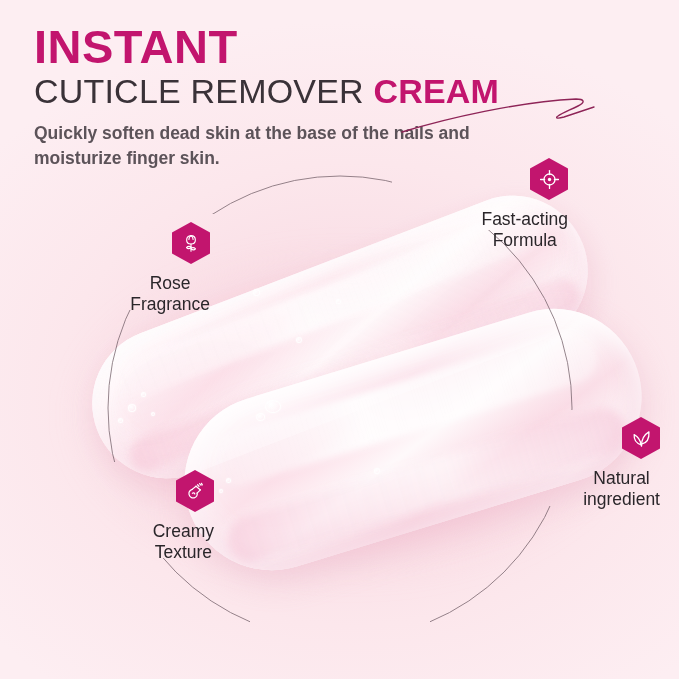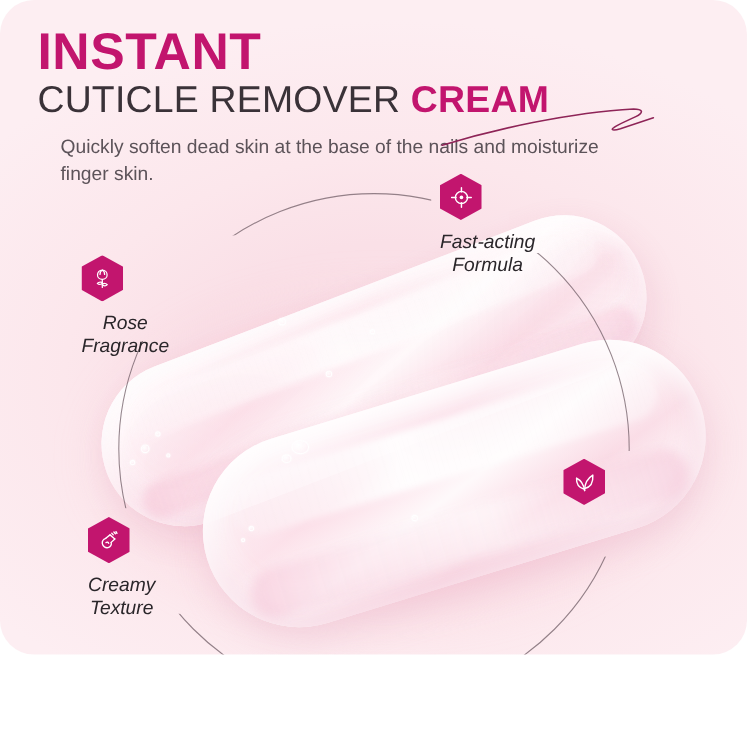--- a/index.html
+++ b/index.html
@@ -3,26 +3,25 @@
 <meta charset="utf-8">
 <style>
   * { margin:0; padding:0; box-sizing:border-box; }
   html, body {
     width:679px; height:679px;
     font-family:"Liberation Sans", sans-serif;
     overflow:hidden;
   }
   #page {
     position:relative;
-    width:679px; height:595px;
+    width:679px; height:679px;
     background:
       radial-gradient(ellipse 70% 55% at 52% 58%, #fbdfe6 0%, #fae0e7 38%, #fce7ec 62%, #fdeef2 100%),
       linear-gradient(160deg, #fdf0f4 0%, #fbe3ea 55%, #fadee6 100%);
     overflow:hidden;
-    border-radius:31px;
   }
 
   
   .photo-layer { position:absolute; inset:0; pointer-events:none; }
 
   
   .glow {
     position:absolute; left:70px; top:250px; width:560px; height:330px;
     background:radial-gradient(ellipse at 50% 50%, rgba(250,188,205,.75) 0%, rgba(250,200,214,.42) 45%, rgba(253,228,236,0) 72%);
     filter:blur(14px);
@@ -100,44 +99,44 @@
     font-size:47px; font-weight:bold; letter-spacing:.5px;
     color:#C2156E; line-height:1.05;
   }
   .title-sub {
     font-size:34px; font-weight:300; letter-spacing:.2px;
     color:#3A3238; line-height:1.12; margin-top:1px; white-space:nowrap;
   }
   .title-sub .accent { color:#C2156E; font-weight:bold; }
   .desc {
     margin-top:11px; font-size:17.5px; line-height:1.42;
-    color:#5C5359; font-weight:400; max-width:520px;margin-left:21px;
+    color:#5C5359; font-weight:700; max-width:520px;
   }
 
   
   .swoosh { position:absolute; left:398px; top:96px; }
 
   
-  .feature { position:absolute; display:flex; flex-direction:column; align-items:flex-start;font-style:italic; }
+  .feature { position:absolute; display:flex; flex-direction:column; align-items:flex-end; }
   .hexwrap { width:38px; height:42px; position:relative; }
   .hex {
     position:absolute; inset:0;
     background:#C2156E;
     clip-path:polygon(50% 0%, 100% 25%, 100% 75%, 50% 100%, 0% 75%, 0% 25%);
     display:flex; align-items:center; justify-content:center;
   }
   .hex svg { display:block; }
   .feat-label {
     margin-top:9px; text-align:center;
     font-size:17.5px; line-height:1.22; color:#2A262A; font-weight:400;
     white-space:pre-line;
   }
 
   .f-fast    { left:400px; top:158px; width:168px; }
-  .f-rose    { left:74px;  top:232px; width:136px; }
+  .f-rose    { left:74px;  top:222px; width:136px; }
   .f-natural { left:512px; top:417px; width:148px; }
   .f-creamy  { left:80px;  top:470px; width:134px; }
   .f-nontox  { left:258px; top:586px; width:164px; }
 </style>
 </head>
 <body>
 
 <div id="page">
 
   <div class="photo-layer">
@@ -219,20 +218,22 @@
 
   <div class="feature f-natural">
     <div class="hexwrap">
       <div class="hex">
         <svg width="21" height="21" viewBox="0 0 24 24" fill="none" stroke="#fff" stroke-width="1.5" stroke-linecap="round" stroke-linejoin="round">
           <path d="M12 20.5 C 12 13.5, 14.5 8.0, 20.5 4.5 C 21.0 11.5, 18.5 17.0, 12 18.5 Z"></path>
           <path d="M12 20.5 C 11.0 14.5, 8.5 10.0, 3.6 7.6 C 3.2 13.5, 6.2 17.6, 11.6 19.2 Z"></path>
         </svg>
       </div>
     </div>
+    <div class="feat-label">Natural
+ingredient</div>
   </div>
 
   <div class="feature f-creamy">
     <div class="hexwrap">
       <div class="hex">
         <svg width="21" height="21" viewBox="0 0 24 24" fill="none" stroke="#fff" stroke-width="1.4" stroke-linecap="round" stroke-linejoin="round">
           <path d="M8.2 9.6 C 5.6 10.6, 4.2 12.8, 4.6 15.2 C 5.1 18.0, 7.8 19.8, 10.6 19.2 C 13.1 18.6, 14.5 16.2, 13.8 13.8"></path>
           <path d="M8.2 9.6 L 12.6 6.0"></path>
           <path d="M13.8 13.8 L 17.6 10.2"></path>
           <path d="M12.6 6.0 L 17.6 10.2"></path>

